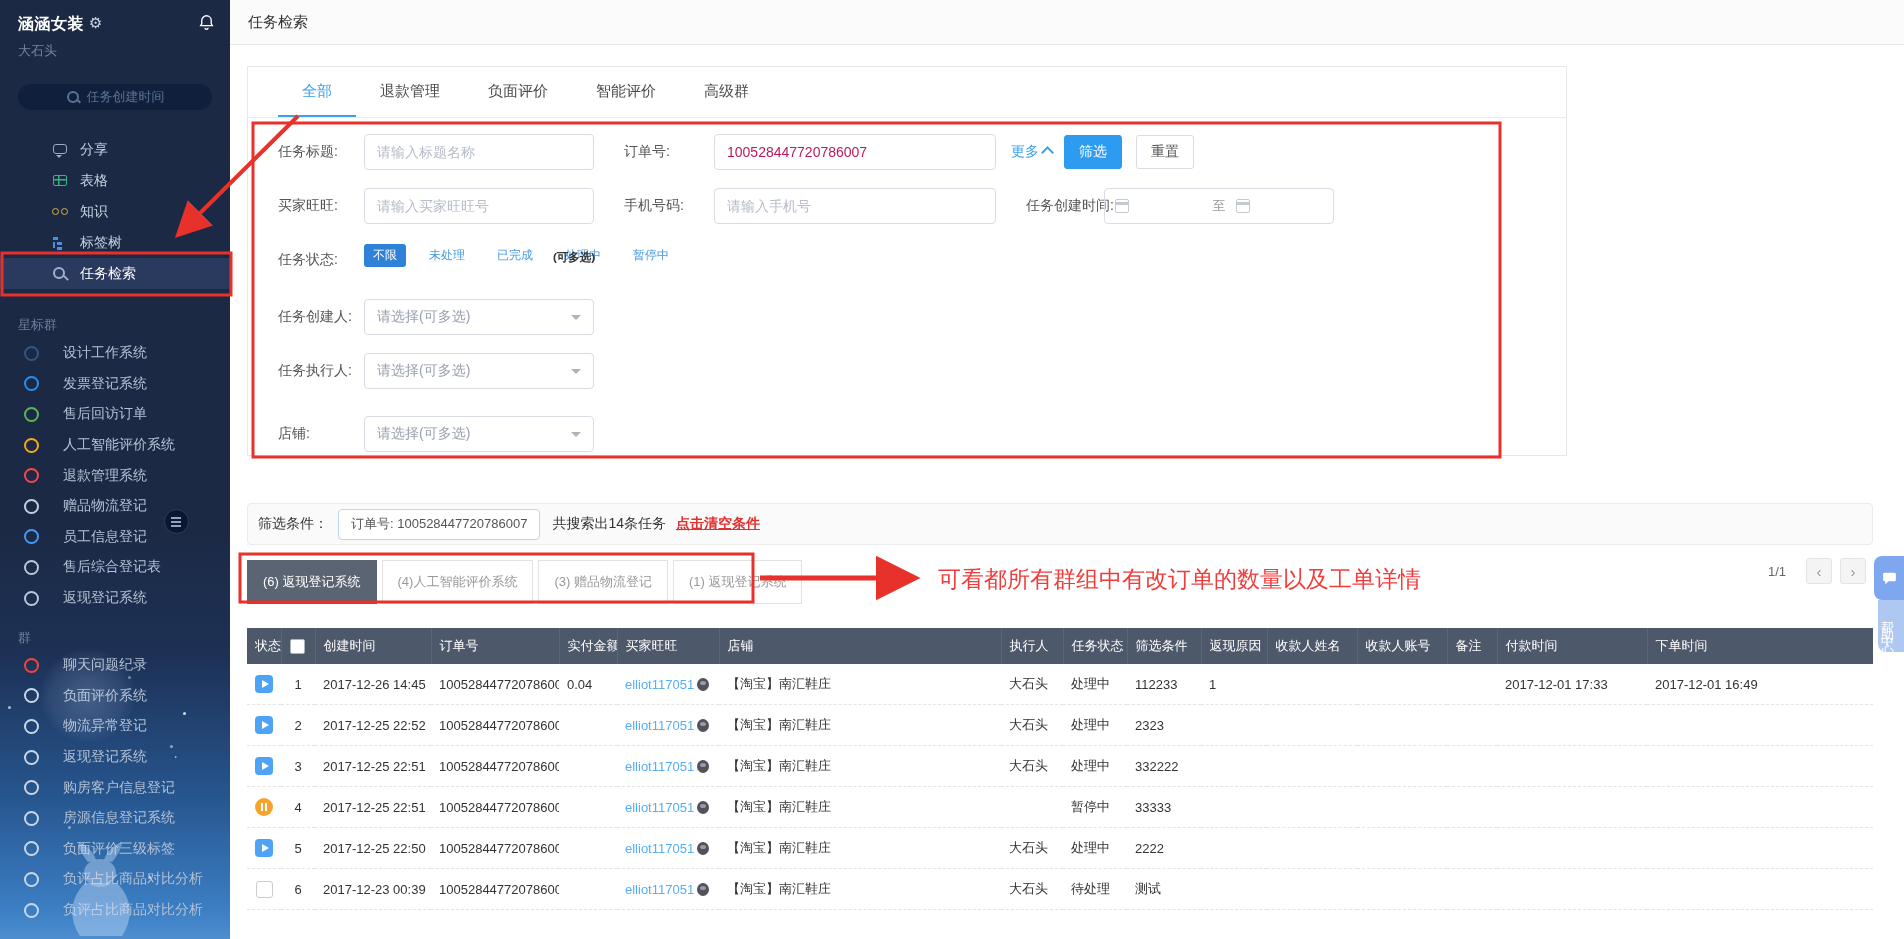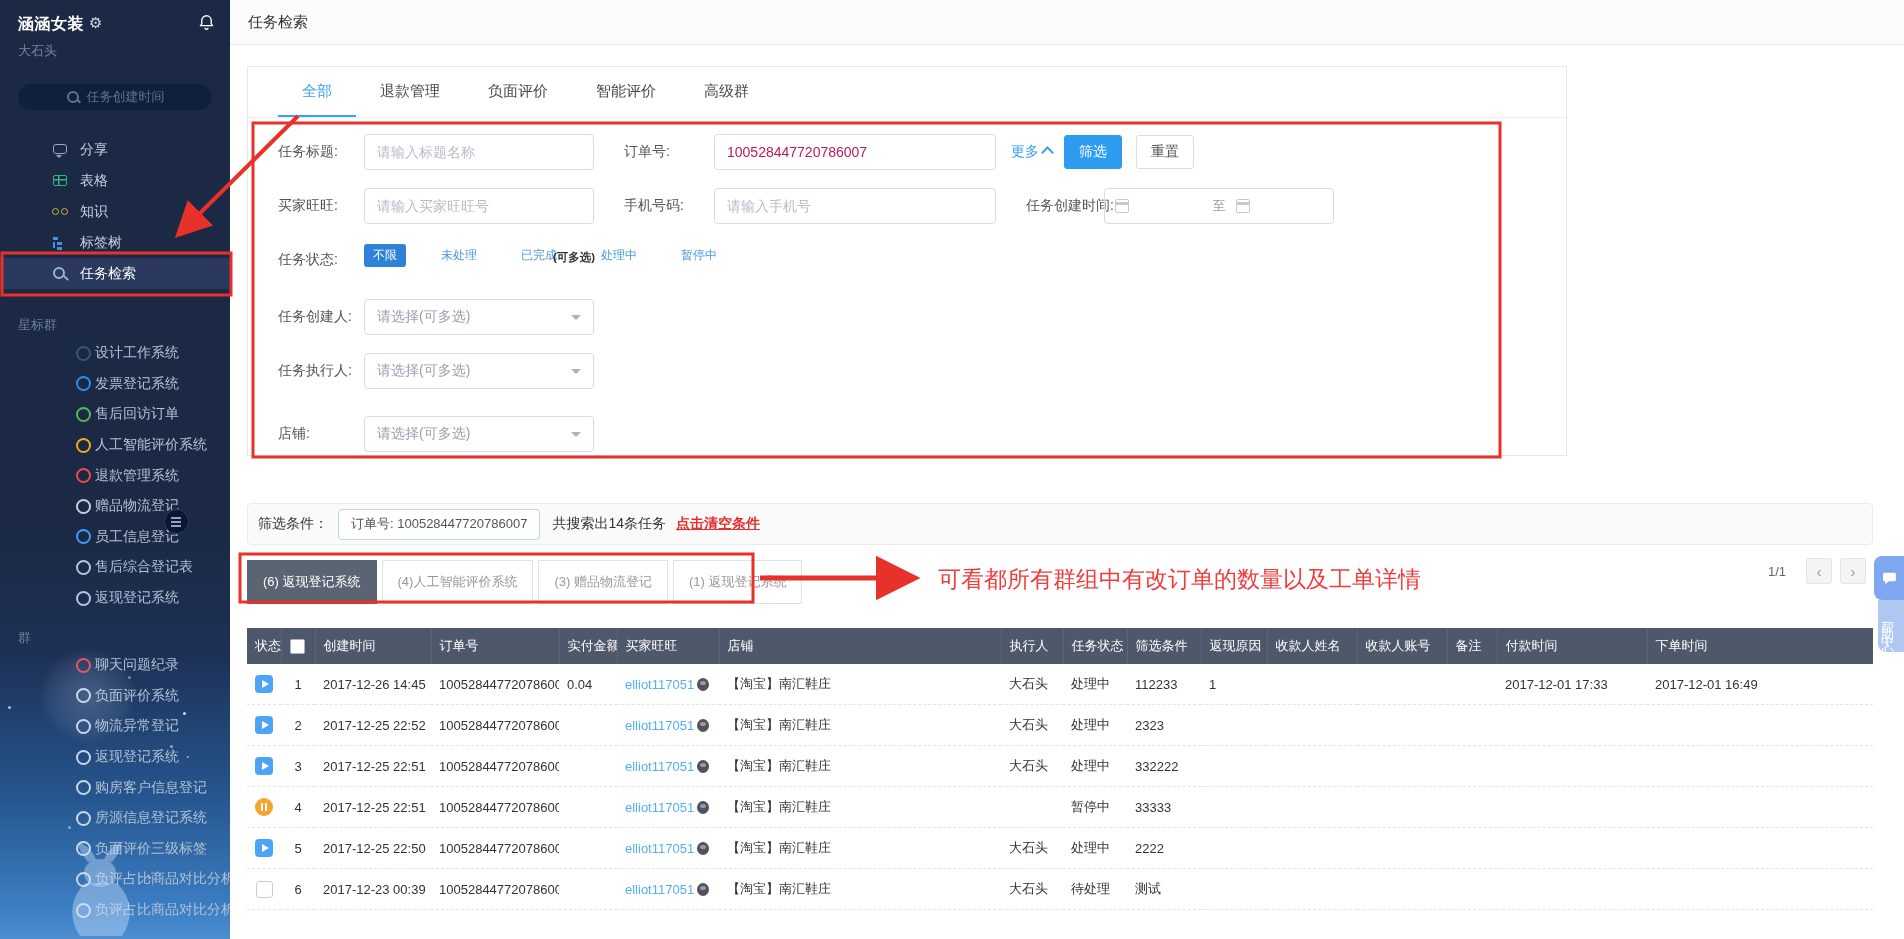--- a/index.html
+++ b/index.html
@@ -34,21 +34,21 @@
   .glasses-icon::after{content:"";position:absolute;right:2px;top:5px;width:5px;height:5px;border:1.5px solid #d8b14a;border-radius:50%}
   .tree-icon::before{content:"";position:absolute;left:1px;top:3px;width:5px;height:3px;background:#4a90e2;
     box-shadow:4px 5px 0 #4a90e2,4px 10px 0 #4a90e2}
   .tree-icon::after{content:"";position:absolute;left:1px;top:8px;width:2px;height:6px;background:#4a90e2}
   .search-icon-g::before{content:"";position:absolute;left:1px;top:2px;width:8px;height:8px;border:2px solid #9fb2cf;border-radius:50%}
   .search-icon-g::after{content:"";position:absolute;left:11px;top:12px;width:6px;height:2px;background:#9fb2cf;transform:rotate(45deg)}
   .side-sec{position:absolute;left:18px;font-size:13px;color:#6e7f9c}
   .sec-star{top:316px}.sec-grp{top:629px}
   .glist{position:absolute;left:0;width:230px}
   .glist-star{top:338px}.glist-grp{top:650px}
-  .g-item{height:30.6px;display:flex;align-items:center;padding-left:76px;gap:4px;cursor:pointer;
+  .g-item{height:30.6px;display:flex;align-items:center;padding-left:24px;gap:24px;cursor:pointer;
     font-size:14px;color:#b4c1d4;white-space:nowrap}
   .ring{width:11px;height:11px;border-radius:50%;border:2px solid var(--ring,#c9d6e8);flex:none}
   .sfx{color:#9fb3cf;font-size:16px;margin-left:2px}
   .collapse-btn{position:absolute;left:164px;top:509px;width:23px;height:23px;border-radius:50%;
     background:#0b1730;border:1px solid #2a3c5f;cursor:pointer}
   .collapse-btn::after{content:"";position:absolute;left:6px;top:7px;width:10px;height:2px;background:#8fa3c4;
     box-shadow:0 4px 0 #8fa3c4,0 8px 0 #8fa3c4}
   .moon{position:absolute;left:40px;top:648px;width:95px;height:95px;border-radius:50%;
     background:radial-gradient(circle,rgba(205,225,255,.22) 0%,rgba(205,225,255,.08) 55%,transparent 72%)}
   .stars{position:absolute;left:8px;top:706px;width:3px;height:3px;border-radius:50%;background:rgba(255,255,255,.65);
@@ -75,21 +75,21 @@
   .btn{position:absolute;height:34px;width:58px;border-radius:3px;font-size:14px;cursor:pointer;
     display:flex;align-items:center;justify-content:center;box-sizing:border-box}
   .btn-primary{background:#2d9cf0;color:#fff;border:1px solid #2d9cf0}
   .btn-plain{background:#fff;color:#555;border:1px solid #d9dce3}
   .datebox{position:absolute;height:36px;width:230px;border:1px solid #d9dce3;border-radius:4px;box-sizing:border-box;
     display:flex;align-items:center;padding:0 10px;gap:8px}
   .datebox .sep{font-size:13px;color:#999;margin:0 2px}
   .datebox .half{flex:1}
   .cal{width:14px;height:14px;border:1.5px solid #c4c9d2;border-radius:2px;position:relative;box-sizing:border-box;flex:none}
   .cal::before{content:"";position:absolute;left:0;top:2px;right:0;height:2.5px;background:#c4c9d2}
-  .chips{position:absolute;display:flex;align-items:flex-end;gap:26px}
+  .chips{position:absolute;display:flex;align-items:flex-end;gap:14px}
   .chip{height:23px;padding:0 9px;border-radius:3px;font-size:12px;display:flex;align-items:center;cursor:pointer;color:#4a9ae0}
   .chip.active{background:#2e82d8;color:#fff}
   .multi-hint{font-size:11.5px;color:#333;font-weight:bold}
   .select{position:absolute;height:36px;width:230px;border:1px solid #d9dce3;border-radius:4px;box-sizing:border-box;
     display:flex;align-items:center;padding:0 12px;font-size:14px;color:#9aa1ad;cursor:pointer}
   .select .caret{margin-left:auto;width:0;height:0;border:5px solid transparent;border-top-color:#aeb2b8;transform:translateY(3px)}
   
   .filterbar{position:absolute;left:17px;top:503px;width:1626px;height:42px;background:#fafafa;border:1px solid #ececec;
     border-radius:4px;box-sizing:border-box;display:flex;align-items:center;padding-left:10px;gap:10px}
   .fb-label{font-size:14px;color:#333}

